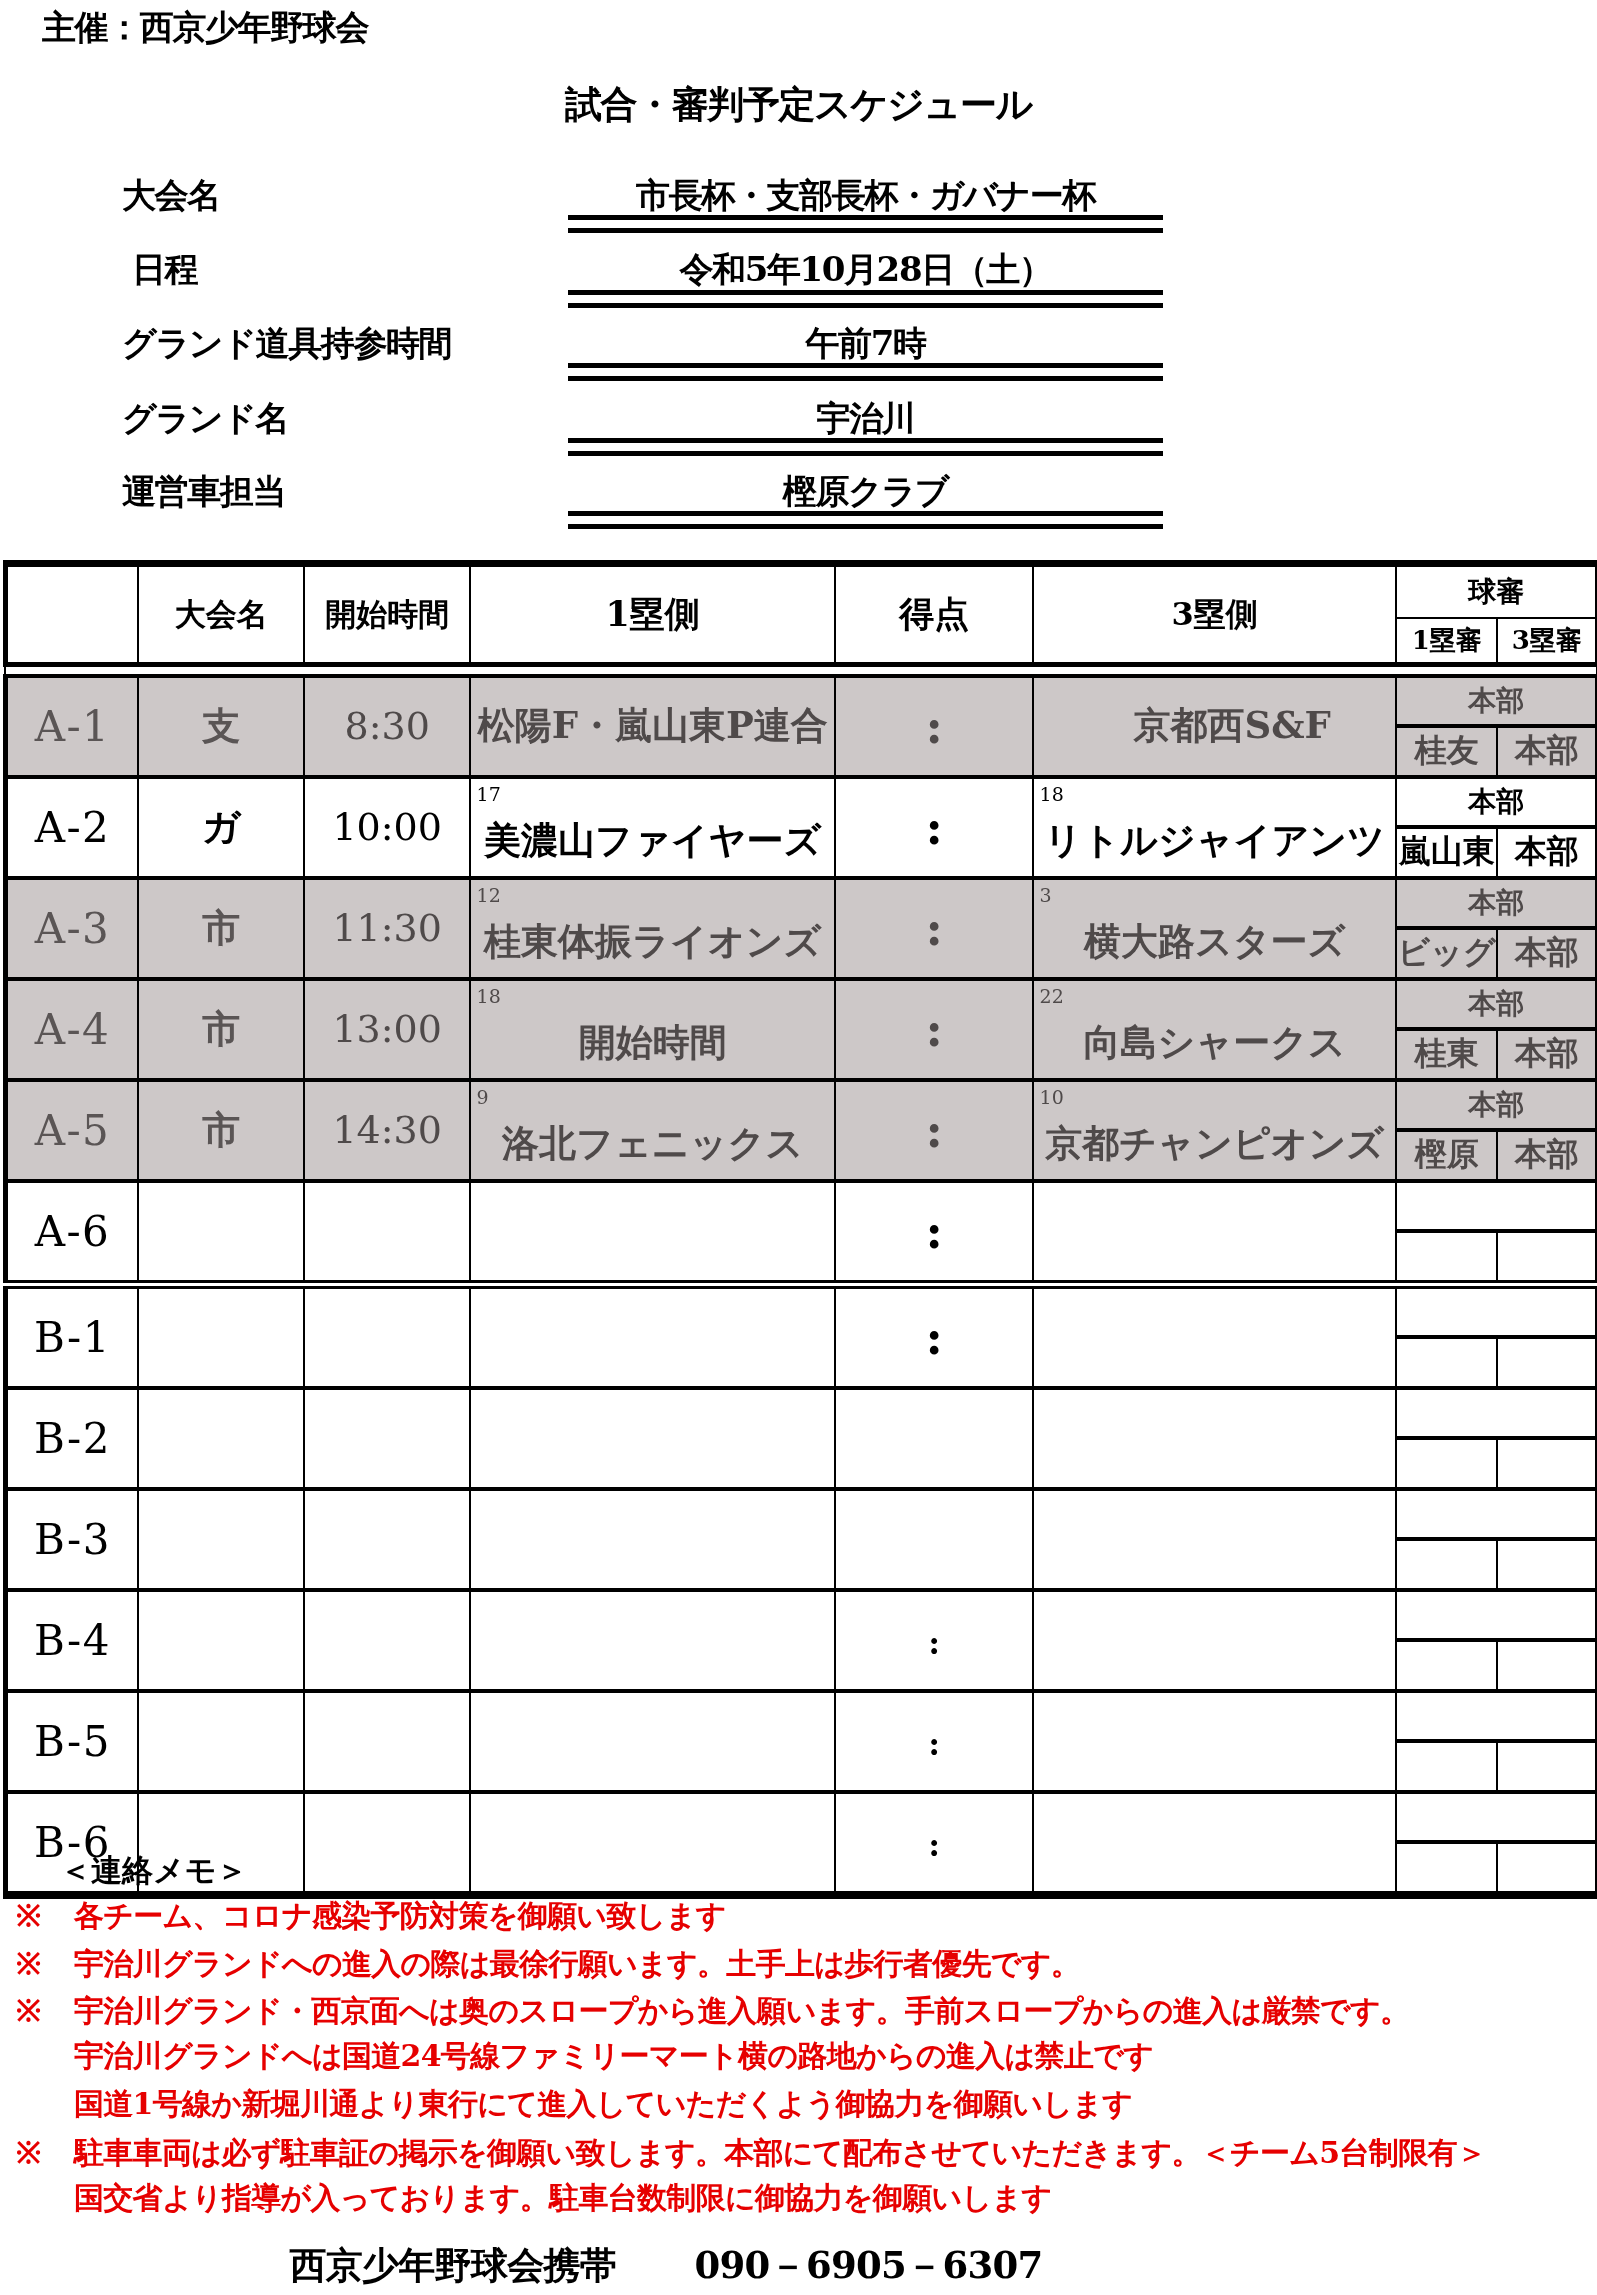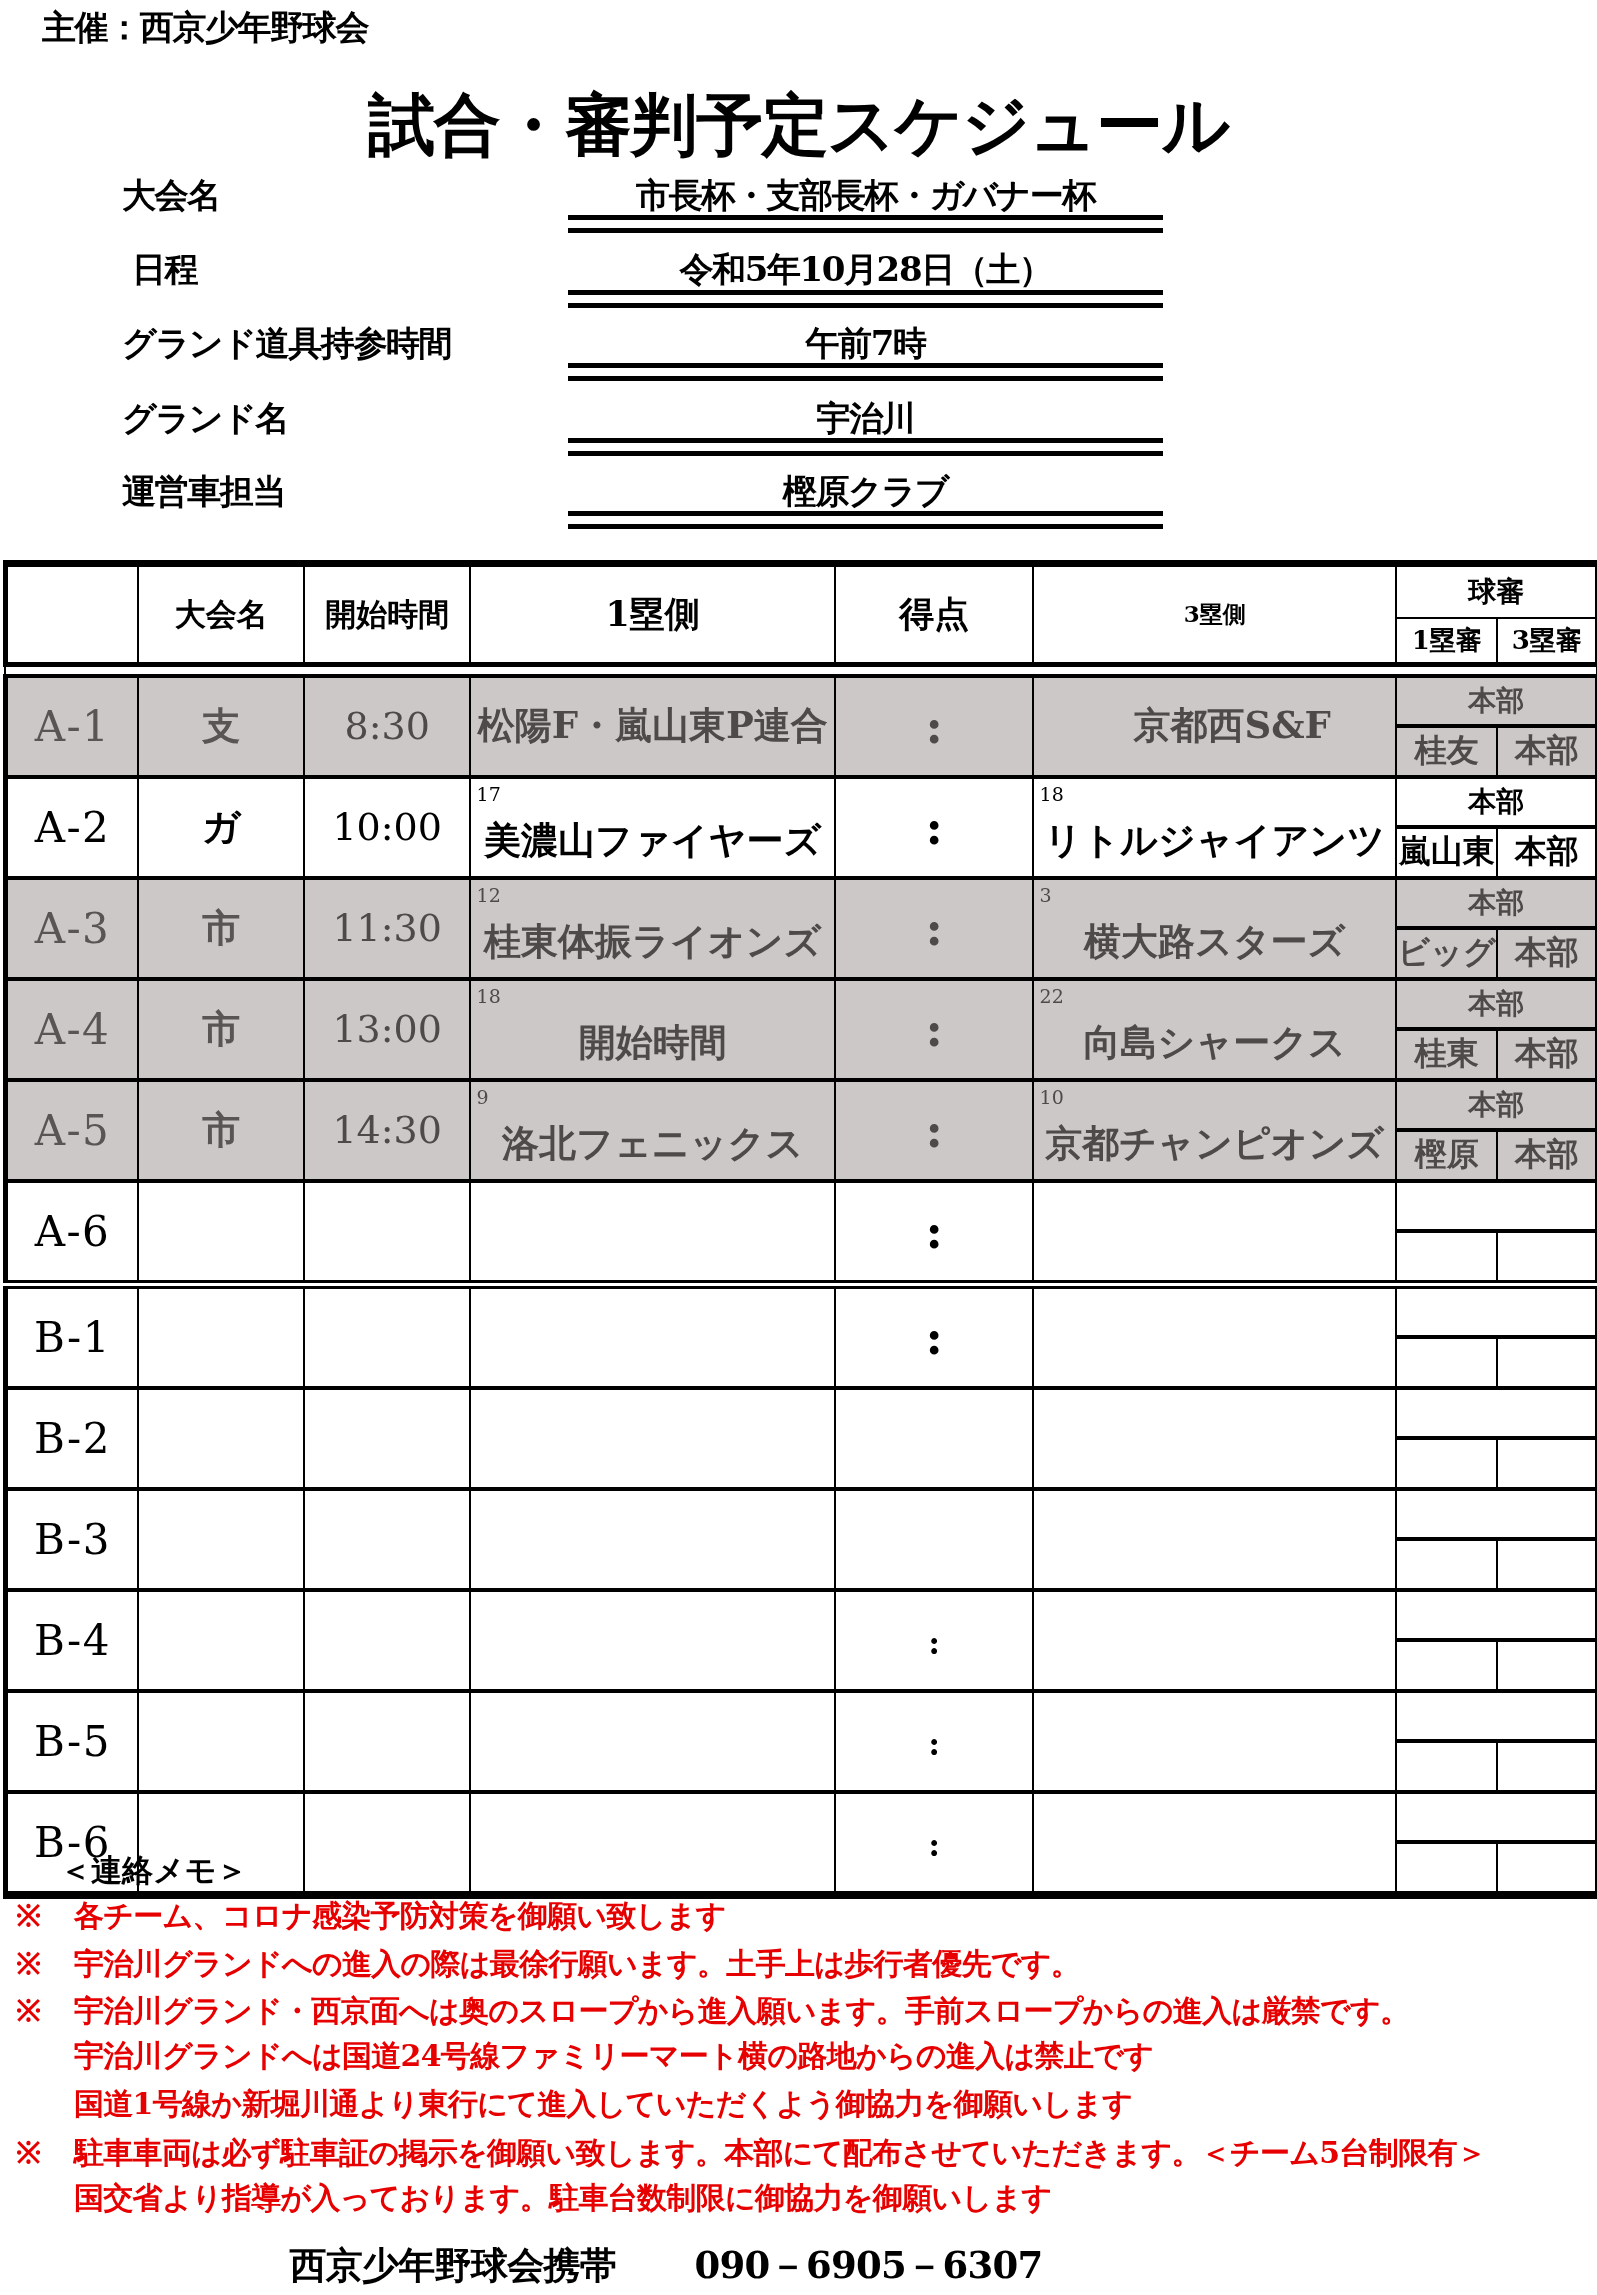--- a/index.html
+++ b/index.html
@@ -1,20 +1,20 @@
 <!DOCTYPE html>
 <html style="font-size:10.8px"><head>
 <meta charset="utf-8">
 <style>
   html, body { margin:0; padding:0; background:#ffffff; }
   body { width:1597px; height:2295px; position:relative; overflow:hidden;
          font-family:"DejaVu Serif","Liberation Serif",serif; color:#000; }
   .abs { position:absolute; }
   .organizer { left:42px; top:5.4px; font-size:34px; font-weight:bold; letter-spacing:-1.4px;text-align:center; }
-  .doc-title { left:0; width:1597px; text-align:center; top:80px; font-size:67px; font-weight:bold; letter-spacing:-1.4px; }
+  .doc-title { left:0; width:1597px; text-align:center; top:80px; font-size:37px; font-weight:bold; letter-spacing:-1.4px; }
   .info-label { left:122px; font-size:34px; font-weight:bold; letter-spacing:-1.4px; }
   .info-value { left:568px; width:595px; text-align:center; font-size:34px; font-weight:bold; letter-spacing:-1.4px; }
   .dbl-rule { left:568px; width:595px; height:17.6px; border-top:5.4px solid #000; border-bottom:5.4px solid #000; box-sizing:border-box; }
   .sched { position:absolute; left:2.7px; top:565px; width:1593px; }
   .frame-top { position:absolute; left:0; top:-5.4px; width:1595px; height:5.4px; background:#000; }
   table.grid { border-collapse:collapse; table-layout:fixed; width:1593px; }
   table.grid td { border:2px solid #000; text-align:center; vertical-align:middle; padding:0; position:relative; font-weight:bold; }
   .hdr td { height:95px; font-size:31px; }
   .hdr .sub { font-size:26px; height:42px; }
   .hdr .ump { height:49px; font-size:28px; }
@@ -76,21 +76,21 @@
       <col style="width:101px">
         <col style="width:100px">
     </colgroup>
     <tbody id="grid-body">
       <tr class="hdr">
         <td rowspan="2" style="border-left:5.4px solid #000"></td>
         <td rowspan="2">大会名</td>
         <td rowspan="2">開始時間</td>
         <td rowspan="2" style="font-size:35px">1塁側</td>
         <td rowspan="2" style="font-size:35px">得点</td>
-        <td rowspan="2" style="font-size:23px">3塁側</td>
+        <td rowspan="2" style="font-size:32px">3塁側</td>
         <td colspan="2" class="ump" style="border-right:4px solid #000">球審</td>
       </tr>
       <tr class="hdr">
         <td class="sub">1塁審</td>
         <td class="sub" style="border-right:4px solid #000">3塁審</td>
       </tr>
       <tr class="sep">
           <td colspan="8" style="border-top:5.4px solid #000;border-bottom:3.4px solid #000"></td>
         </tr>
     <tr class="row shaded">

